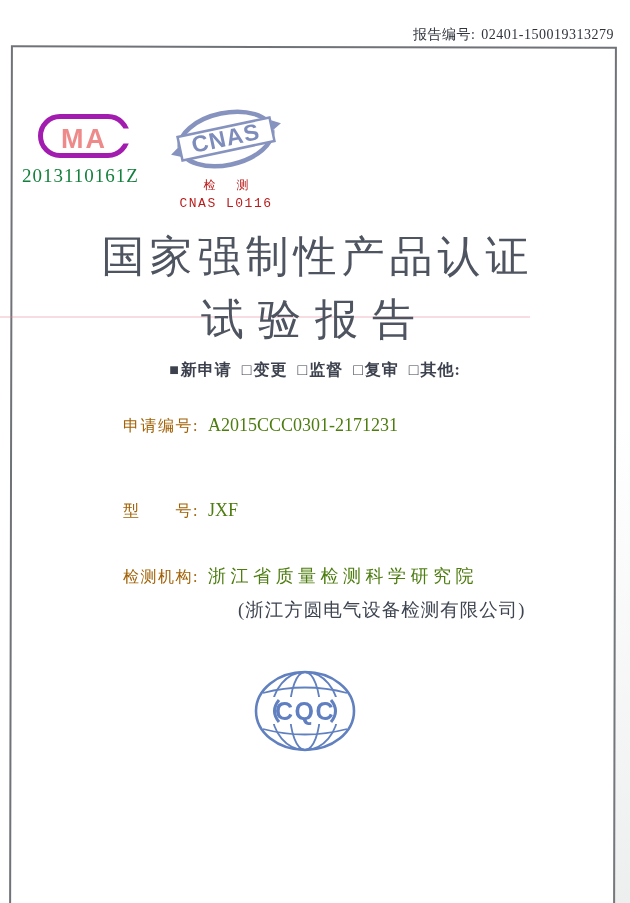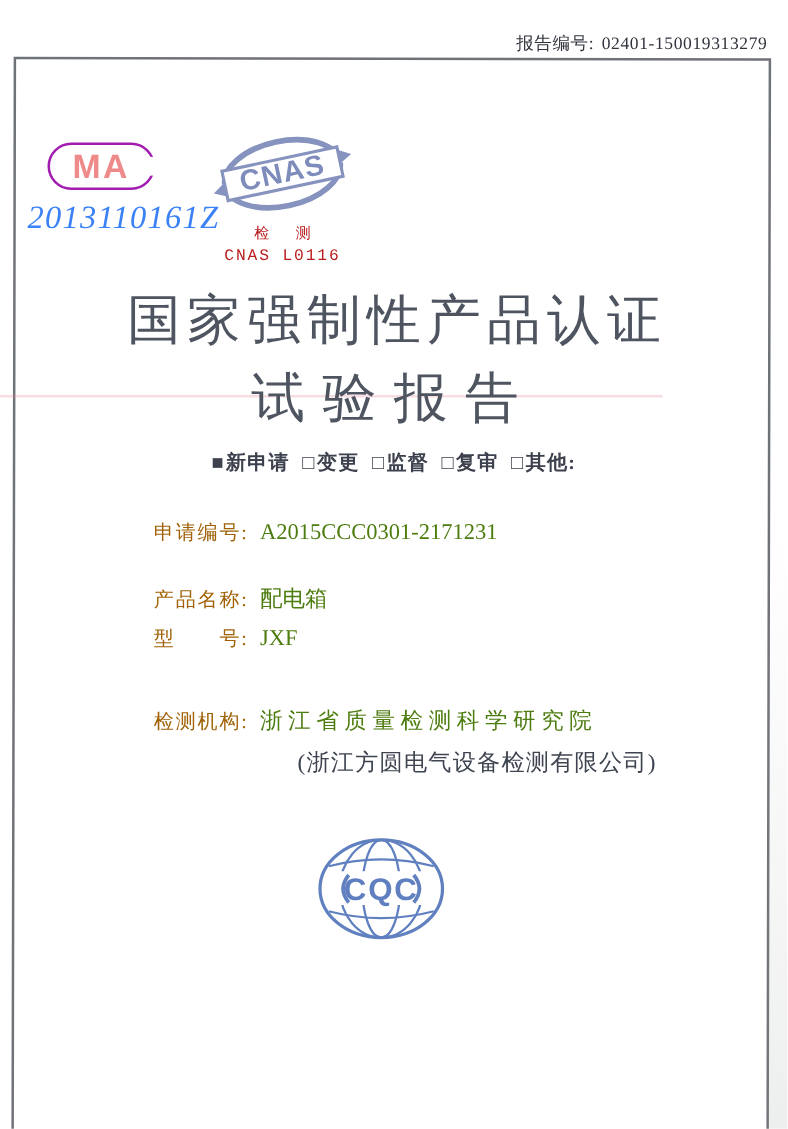--- a/index.html
+++ b/index.html
@@ -37,37 +37,36 @@
   .scan-shade {
     position: absolute; right: 0; top: 400px; width: 16px; height: 503px;
     background: linear-gradient(to bottom, rgba(150,160,155,0) 0%, rgba(150,160,155,0.10) 60%, rgba(150,160,155,0.18) 100%);
   }
 
   
   .cma { position: absolute; left: 22px; top: 90px; width: 150px; }
   .cma-badge {
     position: relative; margin-left: 16px;
     width: 82px; height: 34px;
-    border: 2px solid #a21caf; border-radius: 24px;
-    display: flex; align-items: center; justify-content: center;
+    border: 5px solid #a21caf; border-radius: 24px;
+    display: flex; align-items: flex-end; justify-content: center;
   }
   .cma-badge .ma {
     font-family: "Liberation Sans", sans-serif;
     font-weight: 700; font-size: 27px; color: #ee8a8a; letter-spacing: 2px;
     line-height: 1;
   }
   .cma-notch {
     position: absolute; right: -9px; top: 50%; transform: translateY(-50%);
     width: 11px; height: 15px; background: #ffffff;
   }
   .cma-no {
     margin-top: 7px;
-    font-size: 26px; color: #3b82f6; letter-spacing: 1px;
+    font-size: 19px; color: #15803d; letter-spacing: 1px;
     font-family: "Liberation Serif", serif;
-    font-style: italic;
   }
 
   
   .cnas { position: absolute; left: 168px; top: 82px; width: 116px; text-align: center; }
   .cnas-captions { margin-top: 1px; color: #b91c1c; font-family: Liberation Mono, monospace; }
   .cnas-cap1 { font-size: 12px; letter-spacing: 7px; padding-left: 7px; }
   .cnas-cap2 { font-size: 13px; letter-spacing: 1.5px; margin-top: 2px; }
 
   
   .title { position: absolute; left: 0; right: 0; top: 209px; text-align: center; color: #4f5560; }
@@ -149,23 +148,20 @@
     <span class="app-opt"><span class="box">■</span><span>新申请</span></span>
     <span class="app-opt"><span class="box">□</span><span>变更</span></span>
     <span class="app-opt"><span class="box">□</span><span>监督</span></span>
     <span class="app-opt"><span class="box">□</span><span>复审</span></span>
     <span class="app-opt"><span class="box">□</span><span>其他:</span></span>
   </div>
 
   <div class="field-row row-1">
     <span class="field-label">申请编号:</span><span class="field-value">A2015CCC0301-2171231</span>
   </div>
-  <div class="field-row row-2">
-    <span class="field-label">产品名称:</span><span class="field-value">配电箱</span>
-  </div>
   <div class="field-row row-3">
     <span class="field-label">型　　号:</span><span class="field-value">JXF</span>
   </div>
   <div class="field-row row-4">
     <span class="field-label">检测机构:</span><span class="field-value">浙江省质量检测科学研究院</span>
   </div>
   <div class="field-value-line2">(浙江方圆电气设备检测有限公司)</div>
 
   <div class="cqc">
     <svg width="104" height="86" viewBox="0 0 104 86">

